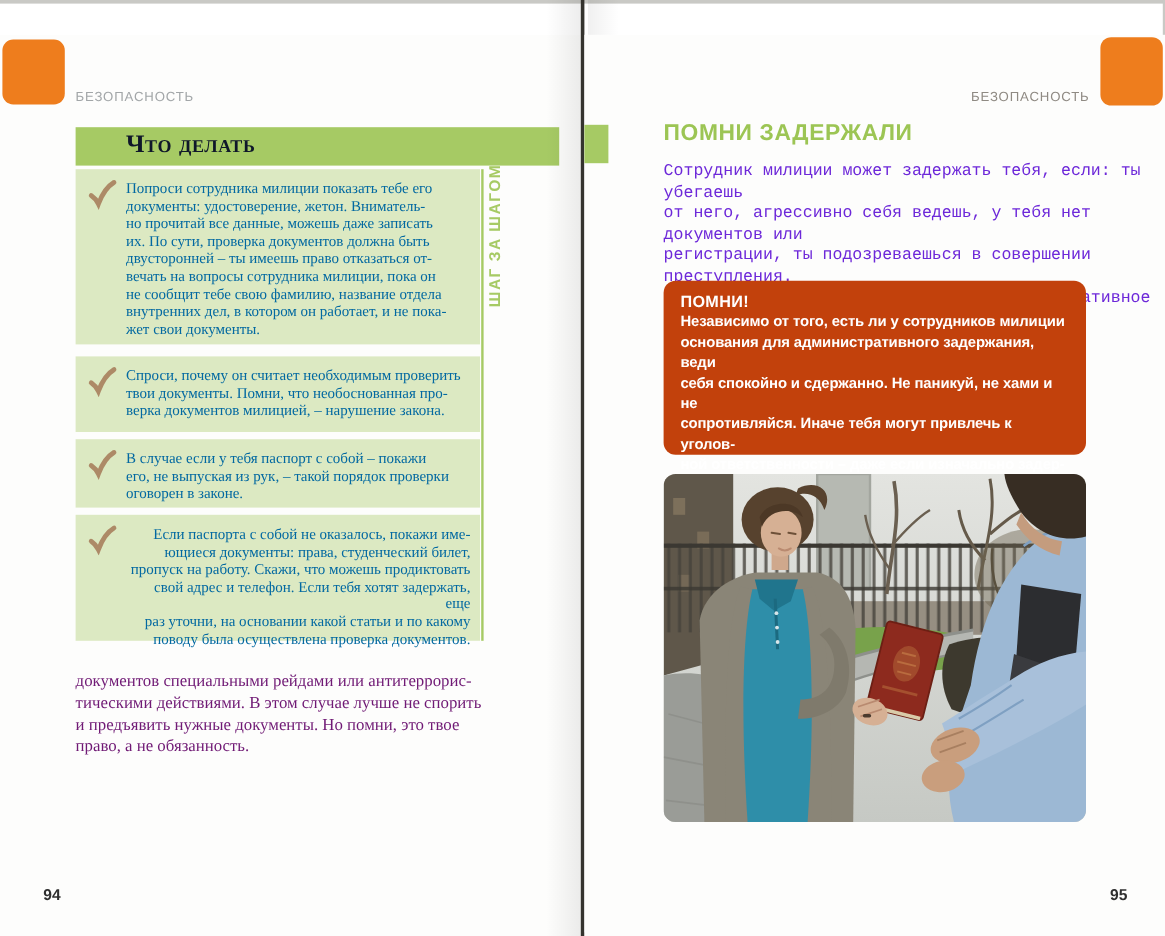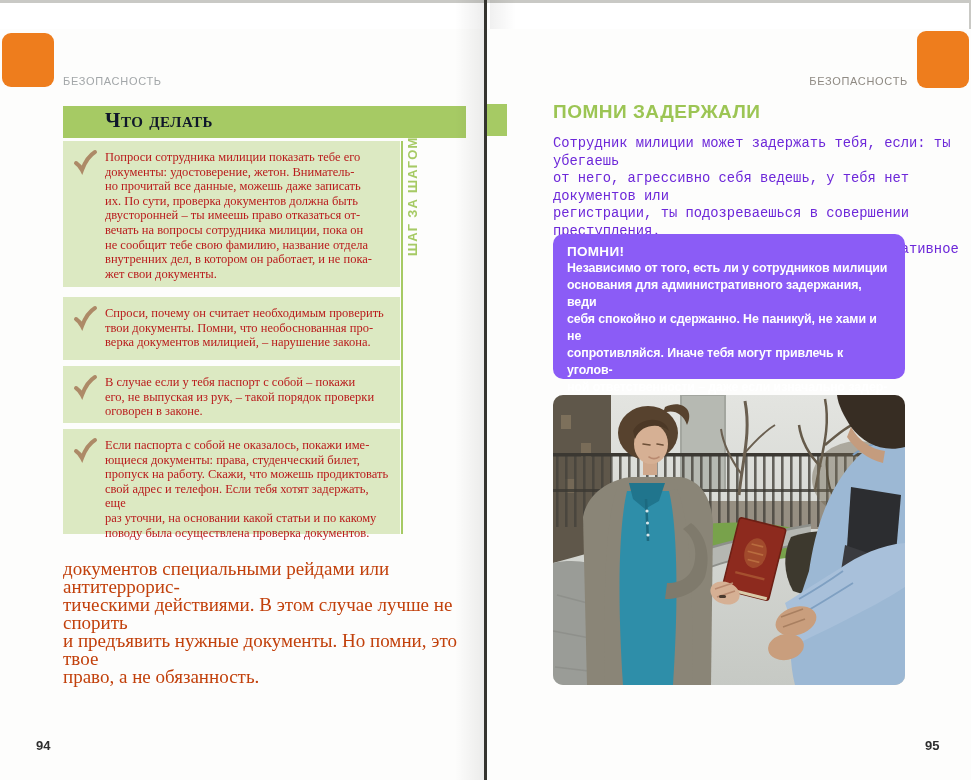--- a/index.html
+++ b/index.html
@@ -22,40 +22,40 @@
   .running-head{position:absolute;font-size:11px;letter-spacing:.7px;color:#a2a6a8;}
   .running-head.left{left:63px;top:46px;}
   .running-head.right{right:63px;top:46px;color:#8f8a83;}
   .title-bar{position:absolute;left:63px;top:77px;width:403px;height:32px;background:#a6ca64;}
   .title-bar span{position:absolute;left:42px;top:2px;color:#0f172a;
      font-family:"Liberation Serif",serif;font-weight:bold;font-variant:small-caps;
      font-size:21px;letter-spacing:.5px;}
   .check-box{position:absolute;left:63px;width:337px;background:#dce9c2;
      box-sizing:border-box;padding:9px 8px 6px 42px;}
   .check-box .txt{font-family:"Liberation Serif",serif;font-size:12.5px;line-height:14.6px;
-     color:#b91c1c;white-space:pre-line;}
+     color:#0369a1;white-space:pre-line;}
   .checkmark{position:absolute;left:9px;top:8px;width:26px;height:26px;}
   .green-rule{position:absolute;left:401px;top:112px;width:2px;height:393px;background:#a6ca64;}
   .step-tab{position:absolute;left:405px;top:227px;transform:rotate(-90deg);
      transform-origin:0 0;white-space:nowrap;font-weight:bold;font-size:13px;
      letter-spacing:1.2px;color:#a6ca64;}
   .body-para{position:absolute;left:63px;top:531px;width:402px;
-     font-family:"Liberation Serif",serif;font-size:19px;line-height:18px;
-     color:#c2410c;white-space:pre-line;}
+     font-family:"Liberation Serif",serif;font-size:14px;line-height:18px;
+     color:#701a75;white-space:pre-line;}
   .page-num{position:absolute;font-size:13px;font-weight:bold;color:#2e2e2e;}
   .page-num.left{left:36px;top:709px;}
   .page-num.right{left:438px;top:709px;}
   .green-spine-tab{position:absolute;left:0;top:75px;width:20px;height:32px;background:#a6ca64;}
   .article-title{position:absolute;left:66px;top:72px;font-size:19px;font-weight:bold;
      letter-spacing:.5px;color:#9cc554;}
   .intro{position:absolute;left:66px;top:106px;width:408px;
      font-family:Liberation Mono, monospace;font-size:13.8px;line-height:17.6px;
      color:#6d28d9;white-space:pre-line;}
   .remember-box{position:absolute;left:66px;top:205px;width:352px;height:145px;
-     box-sizing:border-box;background:#8b5cf6;border-radius:10px;padding:10px 14px;}
+     box-sizing:border-box;background:#c2410c;border-radius:10px;padding:10px 14px;}
   .remember-title{color:#ffffff;font-weight:bold;font-size:13.5px;letter-spacing:.3px;}
   .remember-body{color:#ffffff;font-weight:bold;font-size:12.4px;line-height:17px;
      letter-spacing:-.1px;white-space:pre-line;margin-top:1px;}
   .photo{position:absolute;left:66px;top:366px;width:352px;height:290px;
      border-radius:10px;overflow:hidden;background:#cfd2cd;}
   .photo svg{display:block;}
 </style>
 </head>
 <body>
 
@@ -94,21 +94,21 @@
 оговорен в законе.</div>
   </div>
   <div class="check-box" style="top:268px;height:63px;">
     <svg class="checkmark" viewBox="0 0 26 26">
       <path d="M4 14 C7 16,9 19,10 21 C13 13,18 6,23 3" stroke="#ad8a67" stroke-width="4" fill="none" stroke-linecap="round"></path>
     </svg>
     <div class="txt">Спроси, почему он считает необходимым проверить
 твои документы. Помни, что необоснованная про-
 верка документов милицией, – нарушение закона.</div>
   </div>
-  <div class="check-box" style="top:400px;height:105px;">
+  <div class="check-box" style="top:400px;height:105px;text-align:right;">
     <svg class="checkmark" viewBox="0 0 26 26">
       <path d="M4 14 C7 16,9 19,10 21 C13 13,18 6,23 3" stroke="#ad8a67" stroke-width="4" fill="none" stroke-linecap="round"></path>
     </svg>
     <div class="txt">Если паспорта с собой не оказалось, покажи име-
 ющиеся документы: права, студенческий билет,
 пропуск на работу. Скажи, что можешь продиктовать
 свой адрес и телефон. Если тебя хотят задержать, еще
 раз уточни, на основании какой статьи и по какому
 поводу была осуществлена проверка документов.</div>
   </div>

